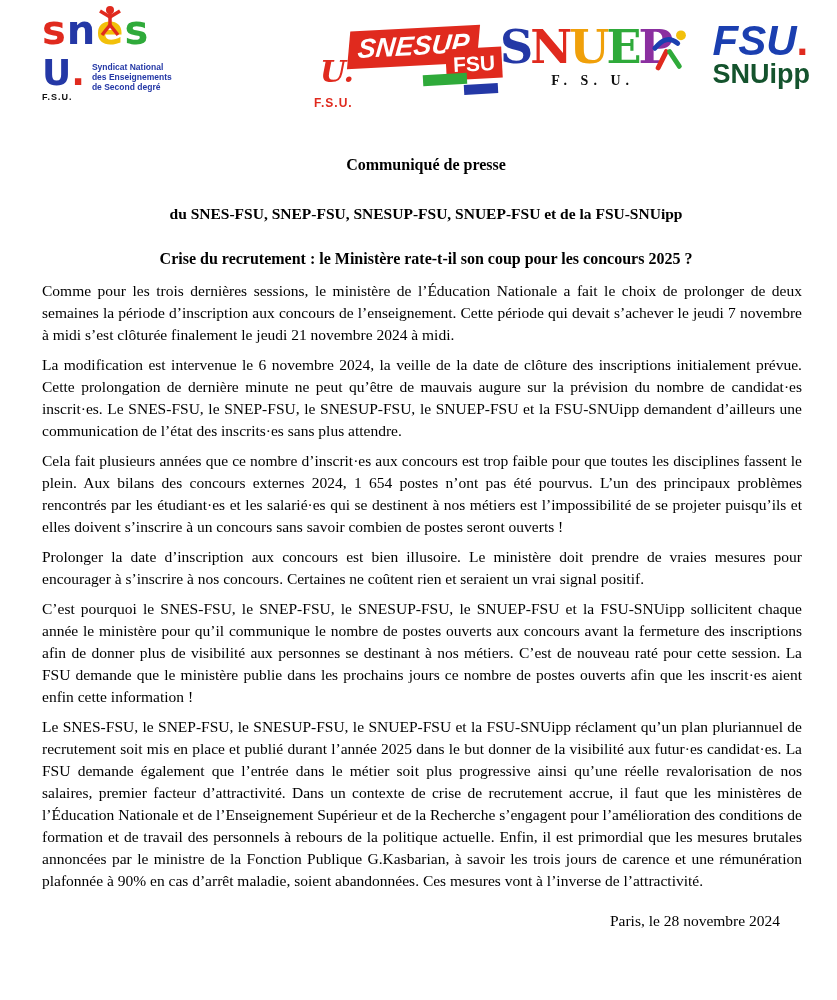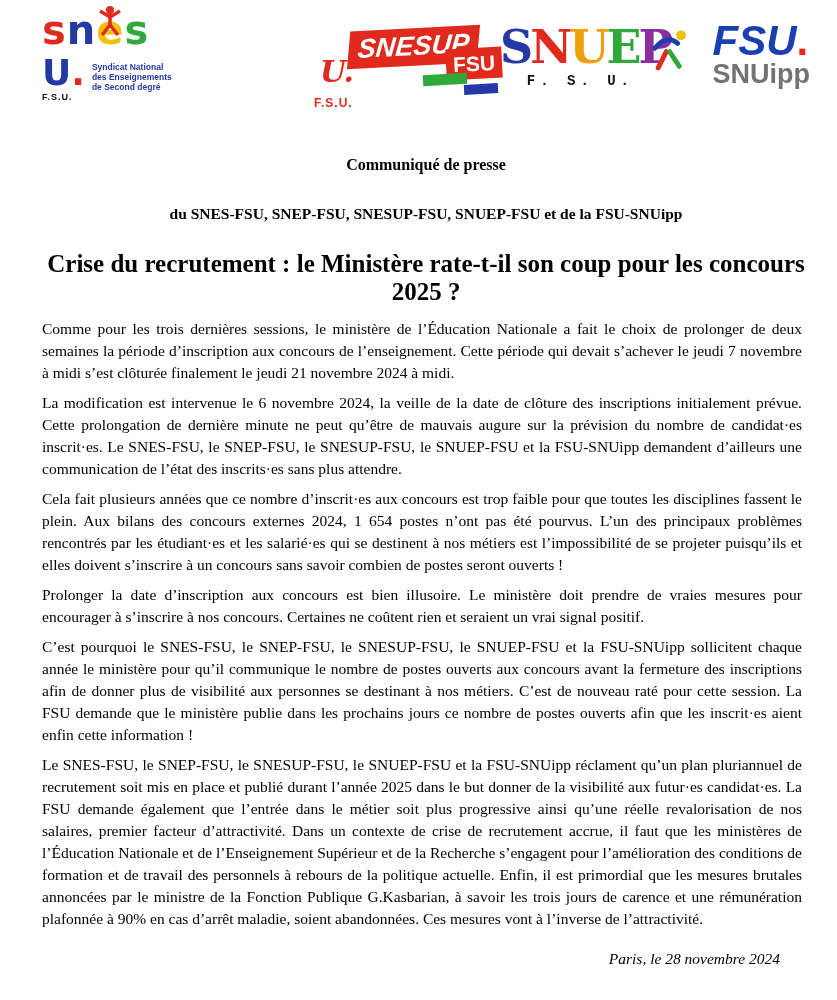--- a/index.html
+++ b/index.html
@@ -35,36 +35,36 @@
     font-weight:bold; font-style:italic; font-size:27px; line-height:1; }
   .snesup-fsu-box { position:absolute; right:-2px; top:38px; background:#e02a1e; color:#fff;
     font-family:"Liberation Sans", sans-serif; font-weight:bold; font-size:21px; line-height:1;
     padding:5px 7px; transform:rotate(-3deg); }
   .snesup-bar-green { position:absolute; left:74px; top:64px; width:44px; height:11px; background:#2faa3a; transform:rotate(-3deg); }
   .snesup-bar-blue  { position:absolute; right:2px; top:74px; width:34px; height:10px; background:#2438a6; transform:rotate(-3deg); }
 
   
   .snuep { width:150px; height:110px; padding-top:14px; box-sizing:border-box; text-align:center; }
   .snuep-word { font-family:"DejaVu Serif", serif; font-weight:bold; font-size:46px; line-height:1; letter-spacing:-3px; }
-  .snuep-fsu { font-family:Liberation Mono, monospace; font-weight:bold; font-size:14px; letter-spacing:5px; color:#111; text-align:right; padding-right:16px; margin-top:3px; }
+  .snuep-fsu { font-family:Liberation Serif, serif; font-weight:bold; font-size:14px; letter-spacing:5px; color:#111; text-align:right; padding-right:16px; margin-top:3px; }
 
   
   .fsusnuipp { width:160px; height:112px; display:flex; align-items:flex-start; padding-top:12px; box-sizing:border-box;gap:21px; }
   .snuipp-text { margin-left:4px; }
   .snuipp-fsu { font-family:"Liberation Sans", sans-serif; font-weight:bold; font-style:italic; font-size:42px; line-height:0.9; color:#1b3fb0; }
   .snuipp-fsu .red-dot { color:#e02a1e; font-style:normal; }
-  .snuipp-name { font-family:"Liberation Sans", sans-serif; font-weight:bold; font-size:27px; line-height:1.05; color:#737373; }
+  .snuipp-name { font-family:"Liberation Sans", sans-serif; font-weight:bold; font-size:27px; line-height:1.05; color:#14532d; }
 
   
   .doc { margin-top:6px; }
   .doc-title    { text-align:center; font-weight:bold; font-size:16px;   margin:26px 0 12px 0; }
   .doc-subtitle { text-align:center; font-weight:bold; font-size:15.5px; margin:31px 0 0 0; }
-  .doc-heading  { text-align:center; font-weight:bold; font-size:25px; margin:27px 0 12px 0; }
+  .doc-heading  { text-align:center; font-weight:bold; font-size:16px; margin:27px 0 12px 0; }
   .doc p.body-par { font-size:15.5px; line-height:22px; text-align:justify; margin:0 8px 8px 0; }
-  .dateline { font-size:15.5px; text-align:right; padding-right:30px; margin:20px 0 0 0;font-style:italic; }
+  .dateline { font-size:15.5px; text-align:right; padding-right:30px; margin:20px 0 0 0; }
 </style>
 </head>
 <body>
 
 <div class="page">
 
   <header class="logos">
 
     <div class="logo snes">
       <div class="snes-word"><span style="color: rgb(224, 42, 30);">s</span><span style="color: rgb(36, 56, 166);">n</span><span style="color: rgb(242, 192, 10);">e</span><span style="color: rgb(47, 170, 58);">s</span></div>

